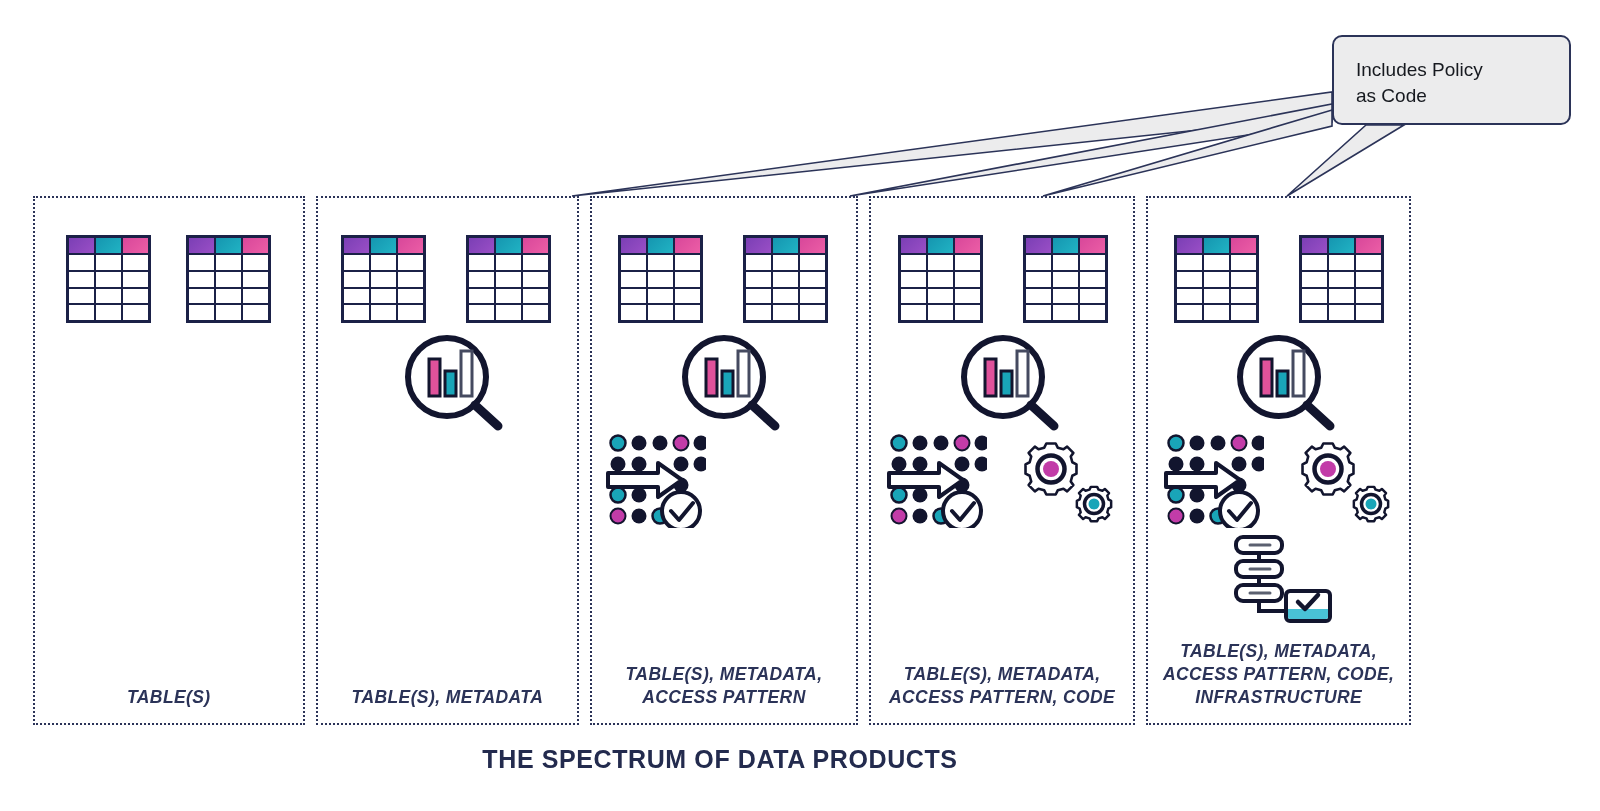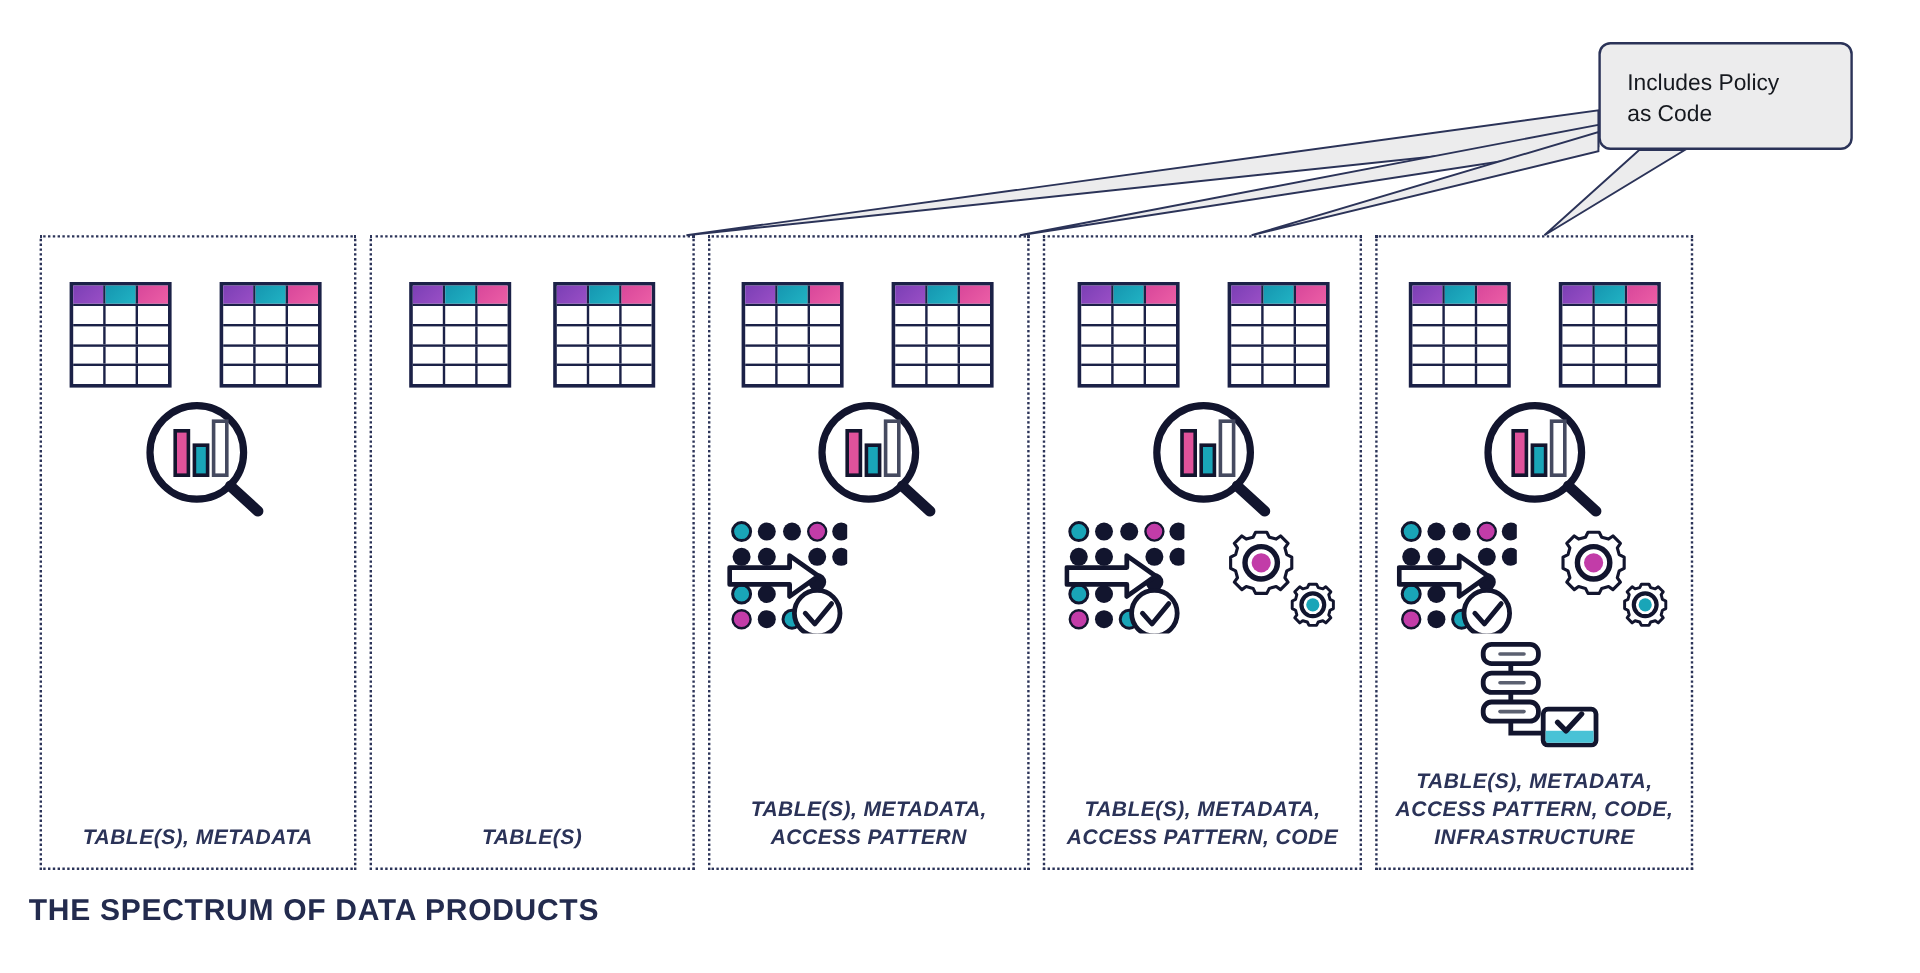--- a/index.html
+++ b/index.html
@@ -21,21 +21,21 @@
     left: 0; top: 0;
     width: 1600px;
     height: 811px;
   }
 
   
   .callout {
     position: absolute;
     left: 1332px;
     top: 35px;
-    width: 212px;
+    width: 239px;
     height: 90px;
     background: #ececed;
     border: 2px solid #2b3358;
     border-radius: 10px;
     box-sizing: border-box;
     padding: 20px 0 0 22px;
     z-index: 6;
   }
   .callout-text {
     font-family: "Liberation Sans", sans-serif;
@@ -123,27 +123,27 @@
 
   
   .icon-abs { position: absolute; }
 
   
   .title {
     position: absolute;
     left: 0;
     top: 745px;
     width: 1440px;
+    text-align: center;
     font-family: "Liberation Sans", sans-serif;
     font-weight: bold;
     font-size: 25px;
     letter-spacing: 0.6px;
     color: #232b4e;
     z-index: 5;
-    padding-left: 24px;
   }
 </style>
 </head>
 <body>
 
 <svg id="canvas" viewBox="0 0 1600 811" xmlns="http://www.w3.org/2000/svg">
 
   <g>
     <polygon points="1332,116 1332,92 572,196" fill="#ececed" stroke="#2b3358" stroke-width="1.6"></polygon>
     <polygon points="1332,122 1332,104 850,196" fill="#ececed" stroke="#2b3358" stroke-width="1.6"></polygon>
@@ -152,20 +152,85 @@
   </g>
 </svg>
 
 <div class="callout">
   <div class="callout-text">Includes Policy
 as Code</div>
 </div>
 
 <div class="panels">
 
+  <div class="panel panel-1">
+    <div class="panel-icons">
+
+      <div class="tbl" style="left:31px; top:37px;">
+        <div class="tbl-inner">
+          <div class="tbl-row tbl-head">
+              <div class="tbl-cell c-purple"></div>
+              <div class="tbl-cell c-teal"></div>
+              <div class="tbl-cell c-pink"></div>
+            </div>
+          <div class="tbl-row">
+              <div class="tbl-cell"></div>
+              <div class="tbl-cell"></div>
+              <div class="tbl-cell"></div>
+            </div>
+          <div class="tbl-row">
+              <div class="tbl-cell"></div>
+              <div class="tbl-cell"></div>
+              <div class="tbl-cell"></div>
+            </div>
+          <div class="tbl-row">
+              <div class="tbl-cell"></div>
+              <div class="tbl-cell"></div>
+              <div class="tbl-cell"></div>
+            </div>
+          <div class="tbl-row">
+              <div class="tbl-cell"></div>
+              <div class="tbl-cell"></div>
+              <div class="tbl-cell"></div>
+            </div>
+        </div>
+      </div>
+      <div class="tbl" style="left:151px; top:37px;">
+        <div class="tbl-inner">
+          <div class="tbl-row tbl-head">
+              <div class="tbl-cell c-purple"></div>
+              <div class="tbl-cell c-teal"></div>
+              <div class="tbl-cell c-pink"></div>
+            </div>
+          <div class="tbl-row">
+              <div class="tbl-cell"></div>
+              <div class="tbl-cell"></div>
+              <div class="tbl-cell"></div>
+            </div>
+          <div class="tbl-row">
+              <div class="tbl-cell"></div>
+              <div class="tbl-cell"></div>
+              <div class="tbl-cell"></div>
+            </div>
+          <div class="tbl-row">
+              <div class="tbl-cell"></div>
+              <div class="tbl-cell"></div>
+              <div class="tbl-cell"></div>
+            </div>
+          <div class="tbl-row">
+              <div class="tbl-cell"></div>
+              <div class="tbl-cell"></div>
+              <div class="tbl-cell"></div>
+            </div>
+        </div>
+      </div>
+    </div>
+    <div class="panel-label">TABLE(S)</div>
+  </div>
+
   <div class="panel panel-2">
     <div class="panel-icons">
       <div class="tbl" style="left:23px; top:37px;">
         <div class="tbl-inner">
           <div class="tbl-row tbl-head">
               <div class="tbl-cell c-purple"></div>
               <div class="tbl-cell c-teal"></div>
               <div class="tbl-cell c-pink"></div>
             </div>
           <div class="tbl-row">
@@ -222,85 +287,20 @@
 
       <svg class="icon-abs" style="left:83px; top:135px;" width="110" height="100" viewBox="0 0 110 100">
         <circle cx="46" cy="44" r="39" fill="#ffffff" stroke="#12152e" stroke-width="6"></circle>
         <rect x="28" y="26" width="11" height="37" fill="#E0529B" stroke="#12152e" stroke-width="3"></rect>
         <rect x="44" y="38" width="11" height="25" fill="#19A5B8" stroke="#12152e" stroke-width="3"></rect>
         <rect x="60" y="18" width="11" height="45" fill="#ffffff" stroke="#454a60" stroke-width="3"></rect>
         <line x1="74" y1="72" x2="97" y2="93" stroke="#12152e" stroke-width="9" stroke-linecap="round"></line>
       </svg>
     </div>
     <div class="panel-label">TABLE(S), METADATA</div>
-  </div>
-
-  <div class="panel panel-1">
-    <div class="panel-icons">
-
-      <div class="tbl" style="left:31px; top:37px;">
-        <div class="tbl-inner">
-          <div class="tbl-row tbl-head">
-              <div class="tbl-cell c-purple"></div>
-              <div class="tbl-cell c-teal"></div>
-              <div class="tbl-cell c-pink"></div>
-            </div>
-          <div class="tbl-row">
-              <div class="tbl-cell"></div>
-              <div class="tbl-cell"></div>
-              <div class="tbl-cell"></div>
-            </div>
-          <div class="tbl-row">
-              <div class="tbl-cell"></div>
-              <div class="tbl-cell"></div>
-              <div class="tbl-cell"></div>
-            </div>
-          <div class="tbl-row">
-              <div class="tbl-cell"></div>
-              <div class="tbl-cell"></div>
-              <div class="tbl-cell"></div>
-            </div>
-          <div class="tbl-row">
-              <div class="tbl-cell"></div>
-              <div class="tbl-cell"></div>
-              <div class="tbl-cell"></div>
-            </div>
-        </div>
-      </div>
-      <div class="tbl" style="left:151px; top:37px;">
-        <div class="tbl-inner">
-          <div class="tbl-row tbl-head">
-              <div class="tbl-cell c-purple"></div>
-              <div class="tbl-cell c-teal"></div>
-              <div class="tbl-cell c-pink"></div>
-            </div>
-          <div class="tbl-row">
-              <div class="tbl-cell"></div>
-              <div class="tbl-cell"></div>
-              <div class="tbl-cell"></div>
-            </div>
-          <div class="tbl-row">
-              <div class="tbl-cell"></div>
-              <div class="tbl-cell"></div>
-              <div class="tbl-cell"></div>
-            </div>
-          <div class="tbl-row">
-              <div class="tbl-cell"></div>
-              <div class="tbl-cell"></div>
-              <div class="tbl-cell"></div>
-            </div>
-          <div class="tbl-row">
-              <div class="tbl-cell"></div>
-              <div class="tbl-cell"></div>
-              <div class="tbl-cell"></div>
-            </div>
-        </div>
-      </div>
-    </div>
-    <div class="panel-label">TABLE(S)</div>
   </div>
 
   <div class="panel panel-3">
     <div class="panel-icons">
       <div class="tbl" style="left:26px; top:37px;">
         <div class="tbl-inner">
           <div class="tbl-row tbl-head">
               <div class="tbl-cell c-purple"></div>
               <div class="tbl-cell c-teal"></div>
               <div class="tbl-cell c-pink"></div>

